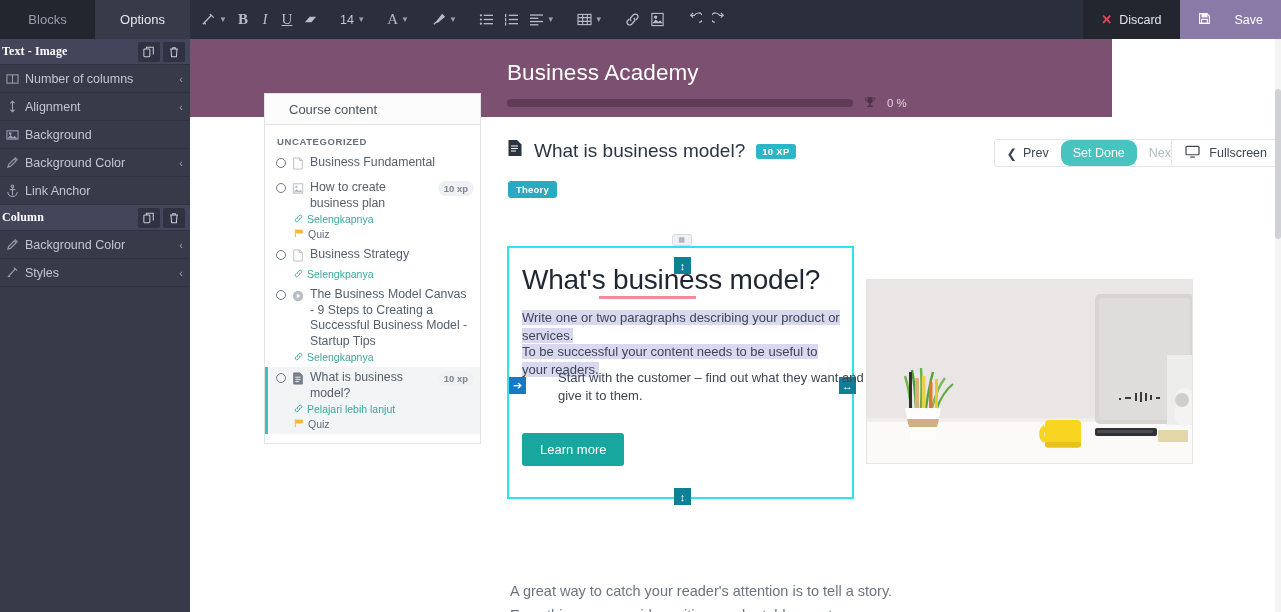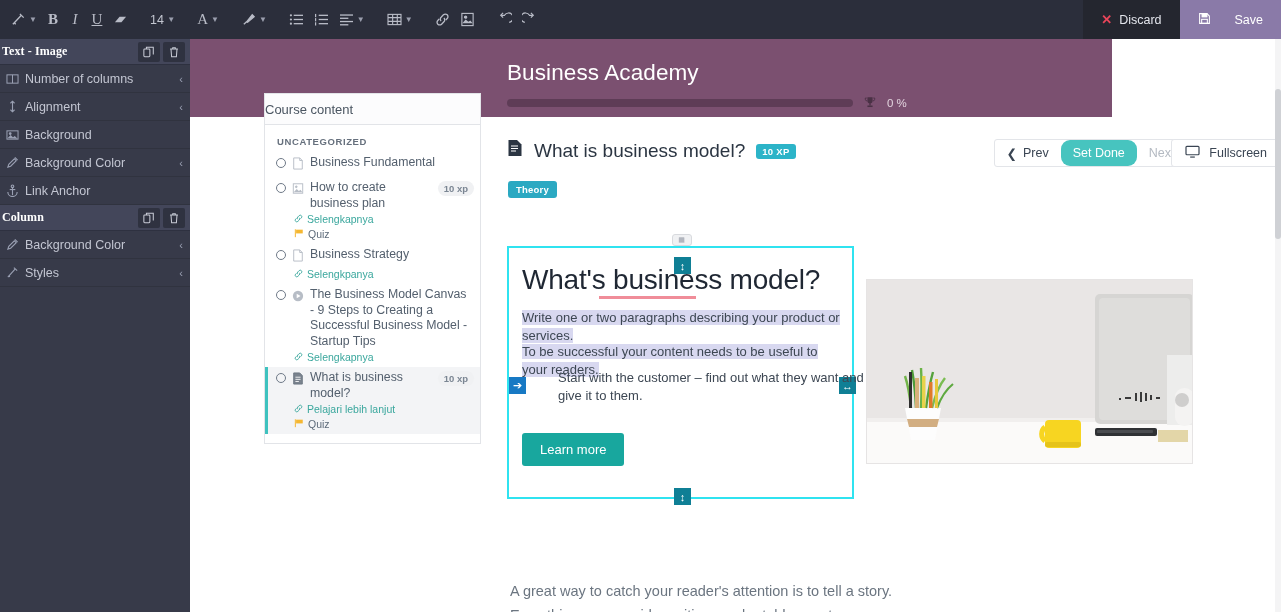--- a/index.html
+++ b/index.html
@@ -106,21 +106,21 @@
     position: absolute; left: 190px; top: 117px; width: 1091px; height: 495px;
     background: #ffffff;
   }
 
   
   .toc {
     position: absolute; left: 74px; top: -24px; width: 217px;
     background: #ffffff; border: 1px solid #e2e4e8;
   }
   .toc-head {
-    height: 31px; display: flex; align-items: center; padding: 0 0;
+    height: 31px; display: flex; align-items: center; padding: 0 24px;
     font-size: 13px; color: #4a5561; background: #fcfcfd;
     border-bottom: 1px solid #e2e4e8;
   }
   .toc-body { padding: 7px 0 9px 0; }
   .toc-cat {
     font-size: 9.5px; font-weight: bold; color: #66707d;
     letter-spacing: .6px; padding: 4px 0 5px 12px;
   }
   .toc-item { padding: 3px 6px 3px 0; position: relative; }
   .toc-item.active { background: #f3f4f6; border-left: 3px solid #3ec2bf; }
@@ -257,20 +257,28 @@
     background: #cfd1d5; border-radius: 3px;
   }
 </style>
 </head>
 <body>
 
 <div class="app">
 
   <div class="toolbar">
 
+    <div class="tb-tabs">
+      <div class="tb-tab">
+        <span>Blocks</span>
+      </div>
+      <div class="tb-tab active">
+        <span>Options</span>
+      </div>
+    </div>
 
     <div class="tb-tools">
       <div class="tb-btn">
         <svg width="15" height="15" viewBox="0 0 16 16" fill="none" stroke="#b9bcc7" stroke-width="1.4">
           <path d="M2 13 L11 3.5"></path>
             <path d="M9.5 2 L13.5 6"></path>
             <path d="M3.5 11.5 L5 13"></path>
         </svg>
         <span class="tb-caret">▼</span>
       </div>

